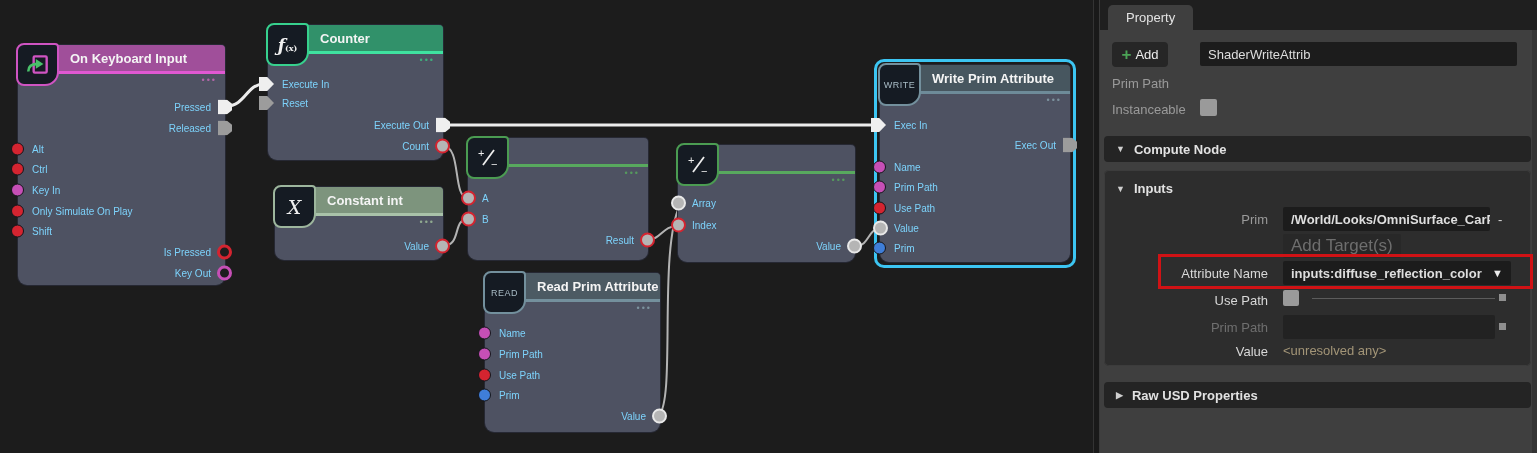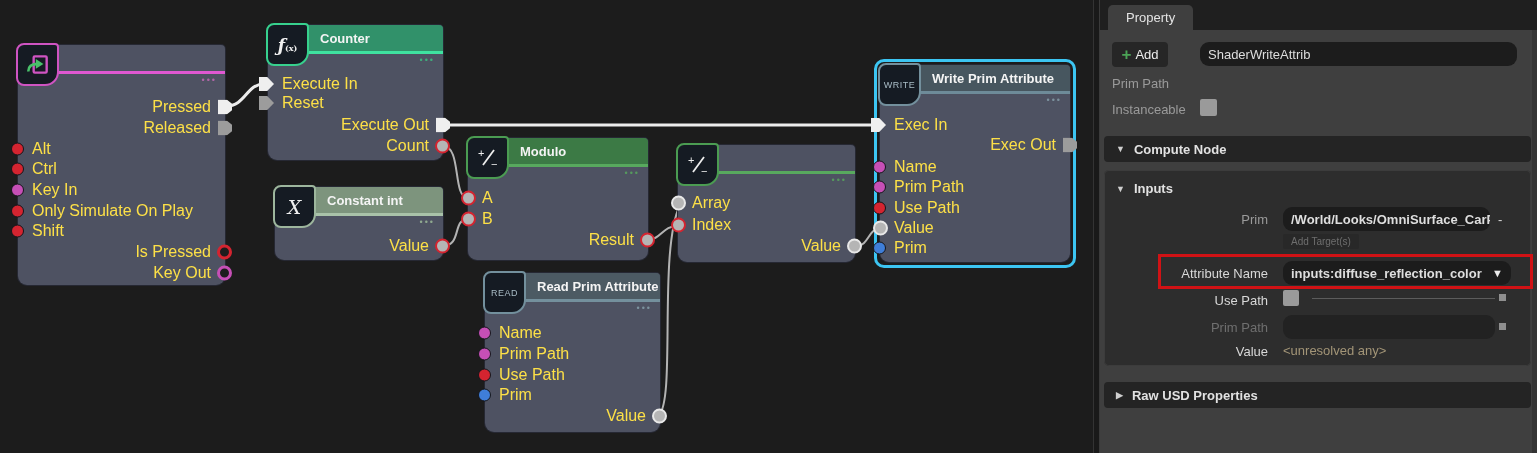--- a/index.html
+++ b/index.html
@@ -26,56 +26,56 @@
   .icon-box { position:absolute; left:-2px; top:-2px; width:43px; height:43px; background:#151b23; border:2px solid #888; border-radius:8px 4px 14px 8px; z-index:3; display:flex; align-items:center; justify-content:center; color:#f0f0f0; }
   .badge { font-size:9px; letter-spacing:.5px; color:#a9bcc6; }
   .fx { font-style:italic; font-family:"DejaVu Serif", serif; font-size:17px; font-weight:700; }
   .fx small { font-size:8px; font-style:normal; }
   .xicon { font-style:italic; font-family:"DejaVu Serif", serif; font-size:19px; }
   .dots { position:absolute; right:8px; top:31px; font-size:9px; letter-spacing:2px; line-height:8px; }
   .ports { position:absolute; inset:0; }
   .port { position:absolute; height:18px; display:flex; align-items:center; }
   .port.left  { left:0;  padding-left:14px; }
   .port.right { right:0; padding-right:14px; flex-direction:row-reverse; }
-  .plabel { color:#fde047; font-size:16px; white-space:nowrap; }
+  .plabel { color:#7dd3fc; font-size:10px; white-space:nowrap; }
   .conn { position:absolute; top:50%; transform:translateY(-50%); width:13px; height:13px; }
   .port.left  .conn { left:-7px; }
   .port.right .conn { right:-7px; }
   .conn.circle { border-radius:50%; border:1px solid #15161b; }
   .conn.circle-conn { border-radius:50%; background:#b5b5b5; border:2.5px solid #fff; width:15px; height:15px; }
   .conn.ring { border-radius:50%; background:#1d1d1d; border:3.5px solid #fff; width:15px; height:15px; }
   .conn.square { width:14px; height:15px; clip-path:polygon(0 0,62% 0,100% 28%,100% 72%,62% 100%,0 100%); }
   .conn.penta { width:15px; height:14px; clip-path:polygon(0 0,55% 0,100% 50%,55% 100%,0 100%); }
   .port.left .conn.penta { left:-9px; }
   .selection { position:absolute; border:3px solid #3cc5f2; border-radius:10px; pointer-events:none; z-index:4; }
 
   
   .divider { position:absolute; left:1093px; top:0; width:7px; height:453px; background:#191919; border-left:1px solid #333; border-right:1px solid #3a3a3a; }
 
   
   .prop { position:absolute; left:1100px; top:0; width:437px; height:453px; background:#3f3f3f; }
   .tabbar { position:absolute; left:0; top:0; width:100%; height:30px; background:#1f1f1f; }
   .tab { position:absolute; left:8px; top:5px; height:25px; padding:0 18px; background:#3f3f3f; border-radius:5px 5px 0 0; display:flex; align-items:center; color:#e4e4e4; font-size:13px; }
-  .pfield { position:absolute; height:24px; background:#1c1c1c; border-radius:9px; color:#dedede; font-size:13px; display:flex; align-items:center; padding:0 8px; white-space:nowrap; overflow:hidden; }
+  .pfield { position:absolute; height:24px; background:#1c1c1c; border-radius:2px; color:#dedede; font-size:13px; display:flex; align-items:center; padding:0 8px; white-space:nowrap; overflow:hidden; }
   .plab { position:absolute; color:#9a9a9a; font-size:13px; white-space:nowrap; }
   .plab.lit { color:#d8d8d8; }
   .plab.dim { color:#6f6f6f; }
   .plab.ralign { width:168px; text-align:right; left:0; }
   .addbtn { position:absolute; left:12px; top:42px; width:56px; height:25px; background:#262626; border-radius:4px; display:flex; align-items:center; justify-content:center; gap:4px; color:#eee; font-size:13px; }
   .plus { color:#4ba456; font-weight:700; font-size:17px; line-height:13px; }
   .chk { position:absolute; width:17px; height:17px; background:#9a9a9a; border-radius:2px; }
   .sect { position:absolute; left:4px; width:427px; height:26px; background:#242424; border-radius:4px; display:flex; align-items:center; gap:9px; padding-left:12px; color:#e2e2e2; font-weight:700; font-size:13px; }
   .tri { font-size:9px; color:#cfcfcf; }
   .inputs-box { position:absolute; left:4px; top:170px; width:427px; height:196px; background:#2d2d2d; border-radius:5px; box-shadow:0 0 0 1px #3c3c3c inset; }
   .subhead { position:absolute; left:16px; top:181px; display:flex; gap:9px; align-items:center; color:#e2e2e2; font-weight:700; }
   .redbox { position:absolute; left:58px; top:254px; width:375px; height:35px; border:3px solid #d01215; z-index:6; pointer-events:none; }
   .ddarrow { position:absolute; right:8px; top:6px; color:#ececec; font-size:11px; }
   .hline { position:absolute; height:1px; background:#5c5c5c; }
   .ksq { position:absolute; width:7px; height:7px; background:#8f8f8f; }
-  .addtarget { position:absolute; left:183px; top:234px; background:#282828; border-radius:2px; padding:2px 8px; color:#6e6e6e; font-size:10px; }
+  .addtarget { position:absolute; left:183px; top:234px; background:#282828; border-radius:2px; padding:2px 8px; color:#6e6e6e; font-size:17px; }
   .unres { position:absolute; left:183px; top:343px; color:#a39577; font-size:13px; }
   .scrollstrip { position:absolute; right:0; top:30px; width:5px; height:423px; background:#343434; }
 </style>
 </head>
 <body>
 
 <div class="app">
 
   <div class="graph">
     <svg class="wires" width="1093" height="453">
@@ -83,20 +83,23 @@
       <path class="exec" d="M449,125 L877,125"></path>
       <path class="data" d="M443,146 C462,146 452,198 468,198"></path>
       <path class="data" d="M443,246 C462,246 452,219 468,219"></path>
       <path class="data" d="M645,240 C663,240 661,226 678,226"></path>
       <path class="data" d="M659,415 C676,398 658,250 680,205"></path>
       <path class="data" d="M856,246 C869,246 868,229 879,229"></path>
     </svg>
 
 
     <div class="node" style="left:18px;top:45px;width:207px;height:240px">
+      <div class="titlebar" style="background:#a04f9a">
+        <span class="ntitle">On Keyboard Input</span>
+      </div>
       <div class="strip" style="background:#e058d2"></div>
       <div class="icon-box" style="border-color:#cf54c2">
         <svg width="26" height="26" viewBox="0 0 24 24">
           <rect x="8" y="4" width="12" height="15" rx="1" fill="none" stroke="#cf54c2" stroke-width="2.2"></rect>
           <path d="M3 18 Q3 11 12 11" fill="none" stroke="#49c06a" stroke-width="2.4"></path>
           <path d="M10 6.5 L17 11 L10 15.5 Z" fill="#49c06a"></path>
         </svg>
       </div>
       <span class="dots" style="color:#b066a8">•••</span>
       <div class="ports">
@@ -179,23 +182,20 @@
       <span class="dots" style="color:#8fa98f">•••</span>
       <div class="ports">
           <div class="port right" style="top: 50px;">
             <span class="conn circle-conn" style="border-color: rgb(212, 36, 48);"></span>
             <span class="plabel">Value</span>
           </div>
         </div>
     </div>
 
     <div class="node" style="left:468px;top:138px;width:180px;height:122px">
-      <div class="titlebar" style="background:#3c7a45">
-        <span class="ntitle">Modulo</span>
-      </div>
       <div class="strip" style="background:#58a95e"></div>
       <div class="icon-box" style="border-color:#4b9c52">
         <svg width="24" height="24" viewBox="0 0 24 24">
           <line x1="7" y1="19" x2="18" y2="4" stroke="#eee" stroke-width="1.8"></line>
           <text x="2" y="11" fill="#eee" font-size="11">+</text>
           <text x="15" y="22" fill="#eee" font-size="11">−</text>
         </svg>
       </div>
       <span class="dots" style="color:#569a5e">•••</span>
       <div class="ports">

